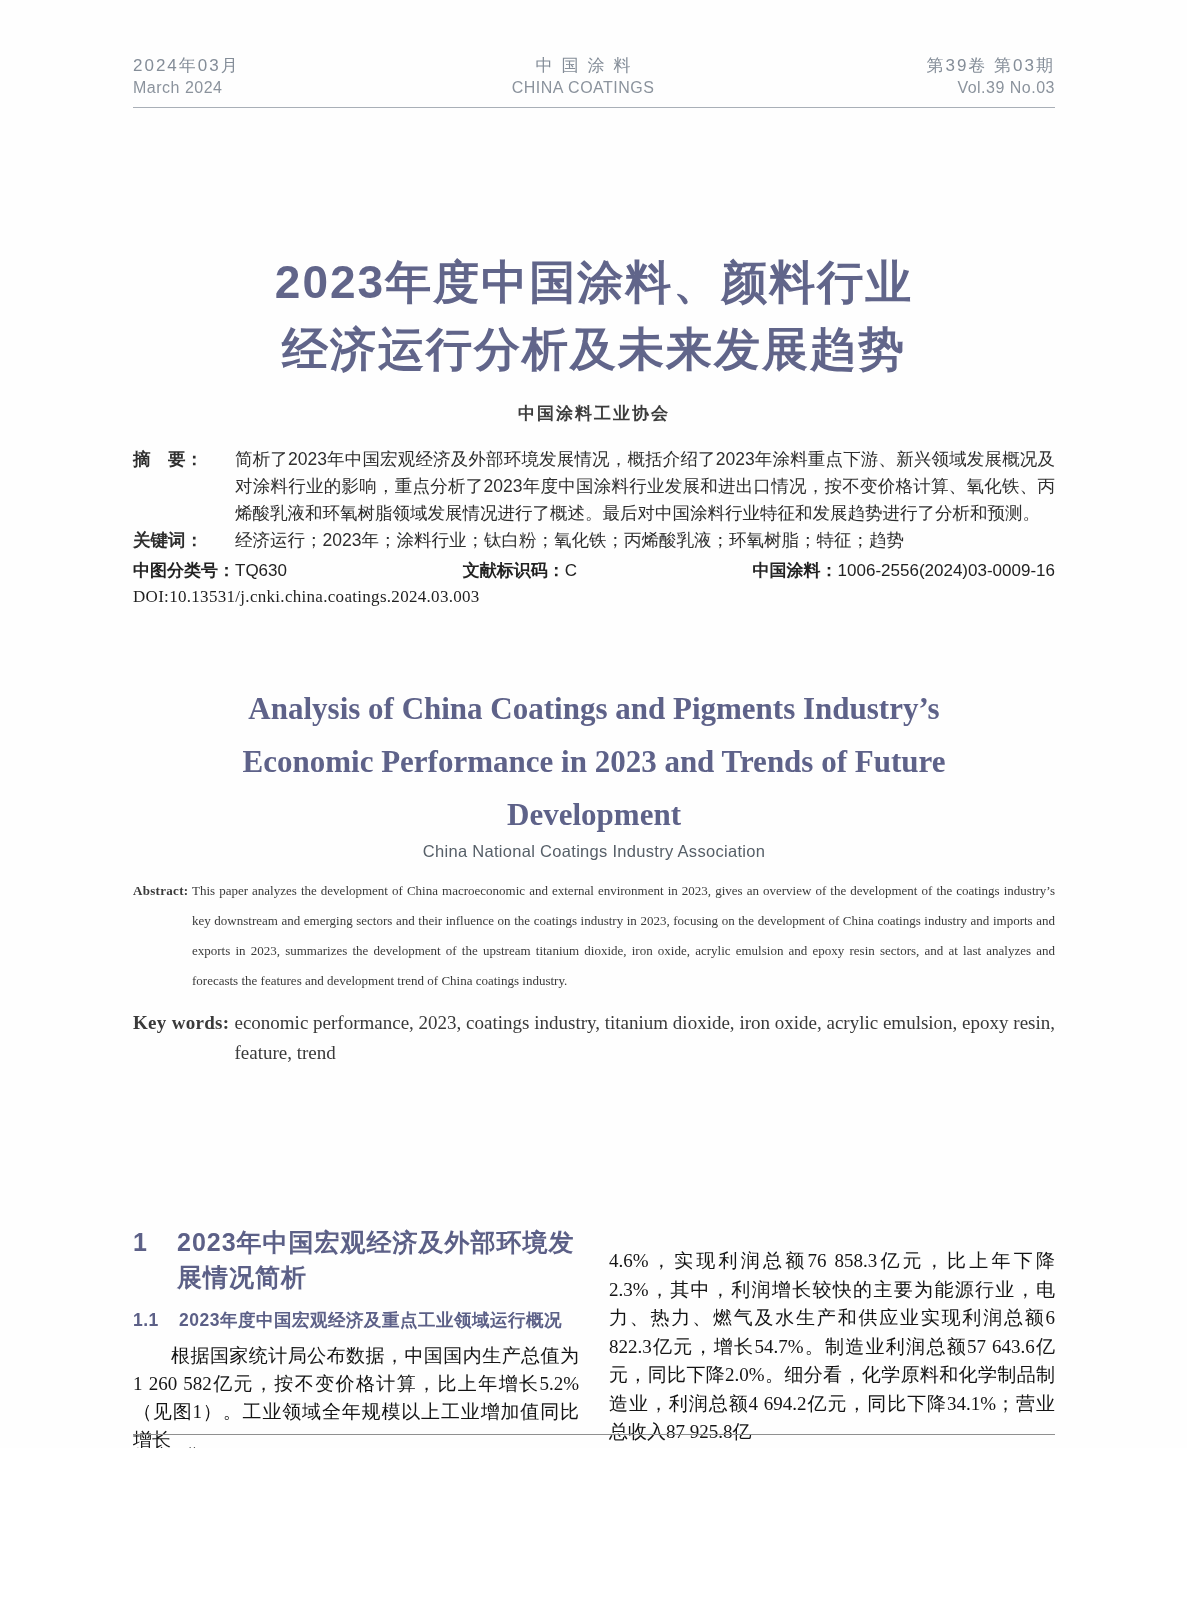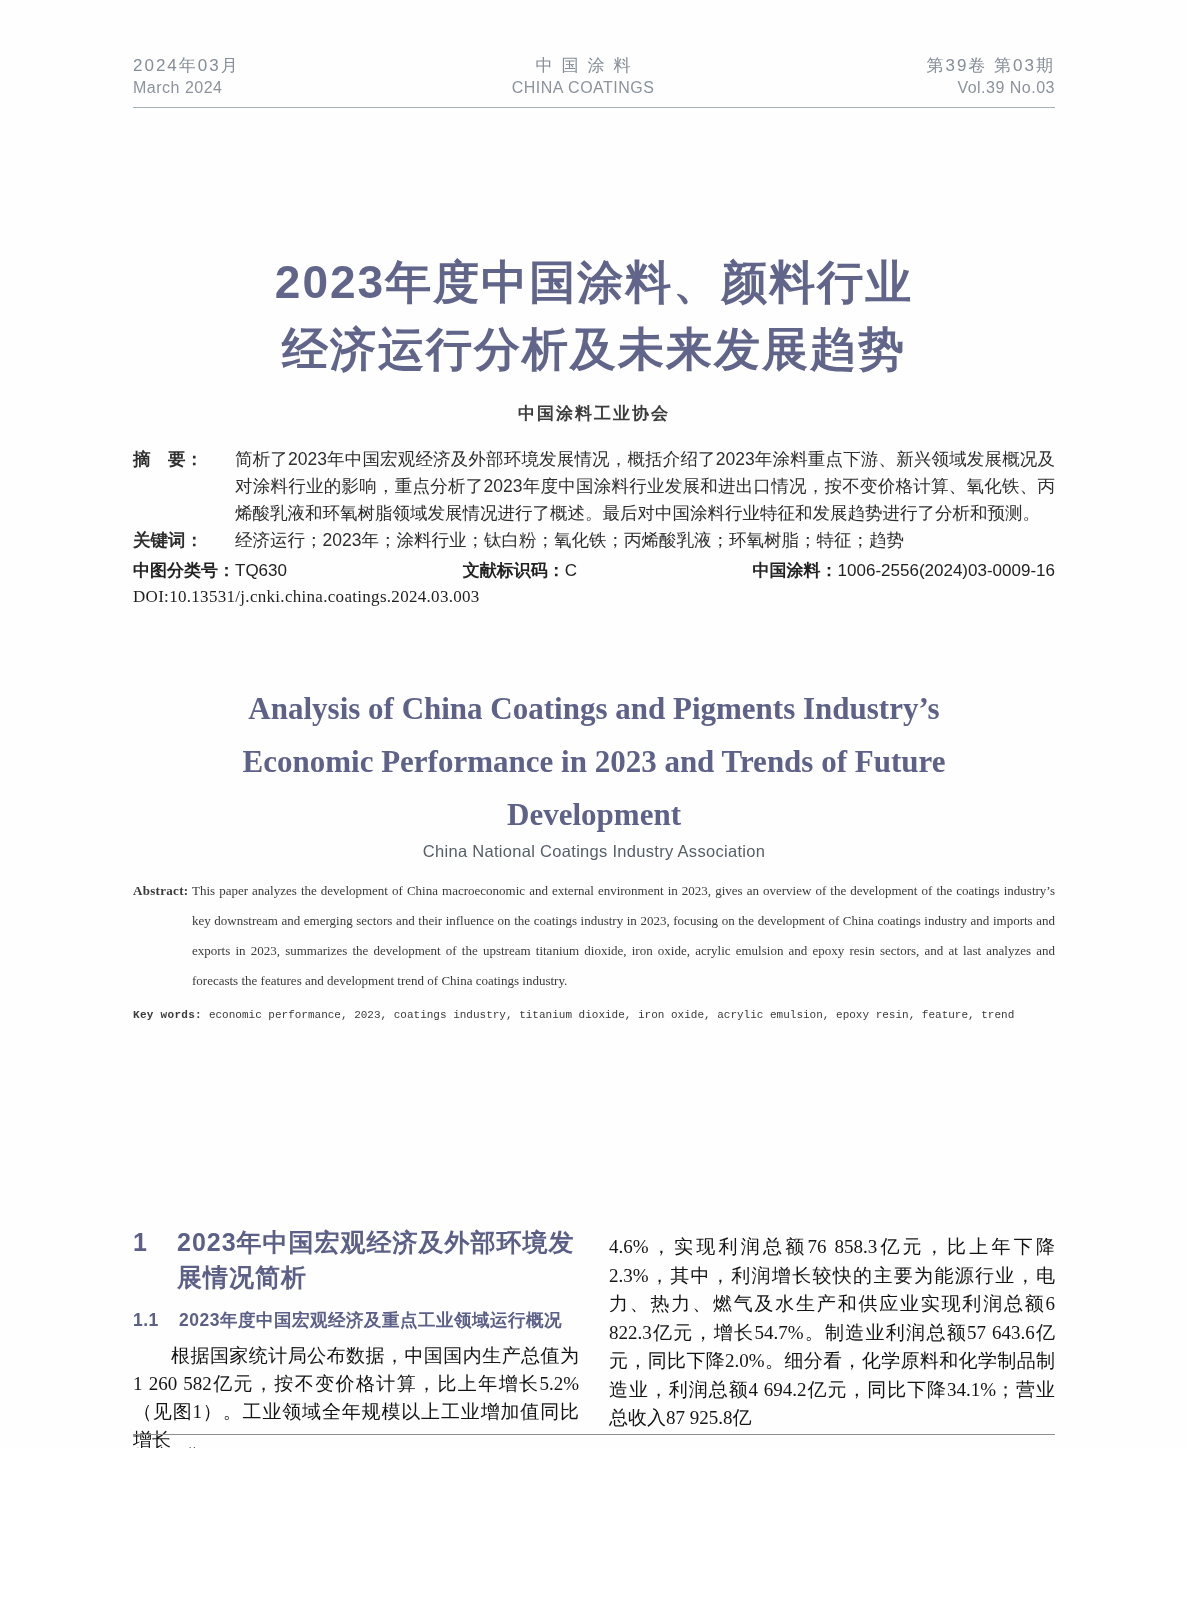--- a/index.html
+++ b/index.html
@@ -39,37 +39,37 @@
              font-size:17px; color:#1f1f1f; letter-spacing:0.3px; }
 
   
   .title-en { top:682px; text-align:center; font-family:"Liberation Serif", serif;
               font-weight:bold; font-size:31px; line-height:53px; color:#5e6289; }
   .front-en { top:842px; font-family:"Liberation Serif", serif; color:#3a3a3a; }
   .author-en { text-align:center; font-family:"Liberation Sans", sans-serif;
                font-size:16.5px; color:#565f68; letter-spacing:0.3px; }
   .front-en .abstract-row { margin-top:15px; line-height:30px; font-size:13px; }
   .front-en .hang-label { letter-spacing:0.3px; white-space:pre; }
-  .front-en .kw-row-en { margin-top:4px; line-height:30px; font-size:11px;font-family:Liberation Mono, monospace; }
+  .front-en .kw-row-en { margin-top:12px; line-height:30px; font-size:19px; }
 
   
   .columns { top:1225px; height:215px; }
   .col { position:absolute; top:0; width:446px; }
   .col-left { left:0; }
   .col-right { left:476px; }
   .h1 { position:relative; padding-left:44px; font-size:25px; line-height:35px;
         font-weight:bold; color:#5c6087; letter-spacing:1px; }
   .h1-num { position:absolute; left:0; top:0; }
   .h2 { position:relative; padding-left:46px; margin-top:13px; font-size:17.5px;
         line-height:24px; font-weight:bold; color:#5c6087; letter-spacing:0.5px; }
   .h2-num { position:absolute; left:0; top:0; }
   .body-par { margin-top:10px; font-family:"Liberation Serif", serif; font-size:19px;
               line-height:28px; text-align:justify; color:#141414; }
   .indent2 { text-indent:2em; }
-  .col-right .body-par { margin-top:8px; line-height:28.5px; }
+  .col-right .body-par { margin-top:22px; line-height:28.5px; }
 
   
   .footnote-rule { top:1434px; border-top:1.5px solid #8f8f8f; height:0; }
   .footnote { top:1444px; font-size:17px; color:#2b2b2b; }
   .footnote .fn-label { letter-spacing:1px; }
 
   
   .pagefoot { top:1497px; display:flex; justify-content:flex-end; align-items:center;
               gap:11px; padding-right:6px; }
   .pf-col { text-align:right; }

